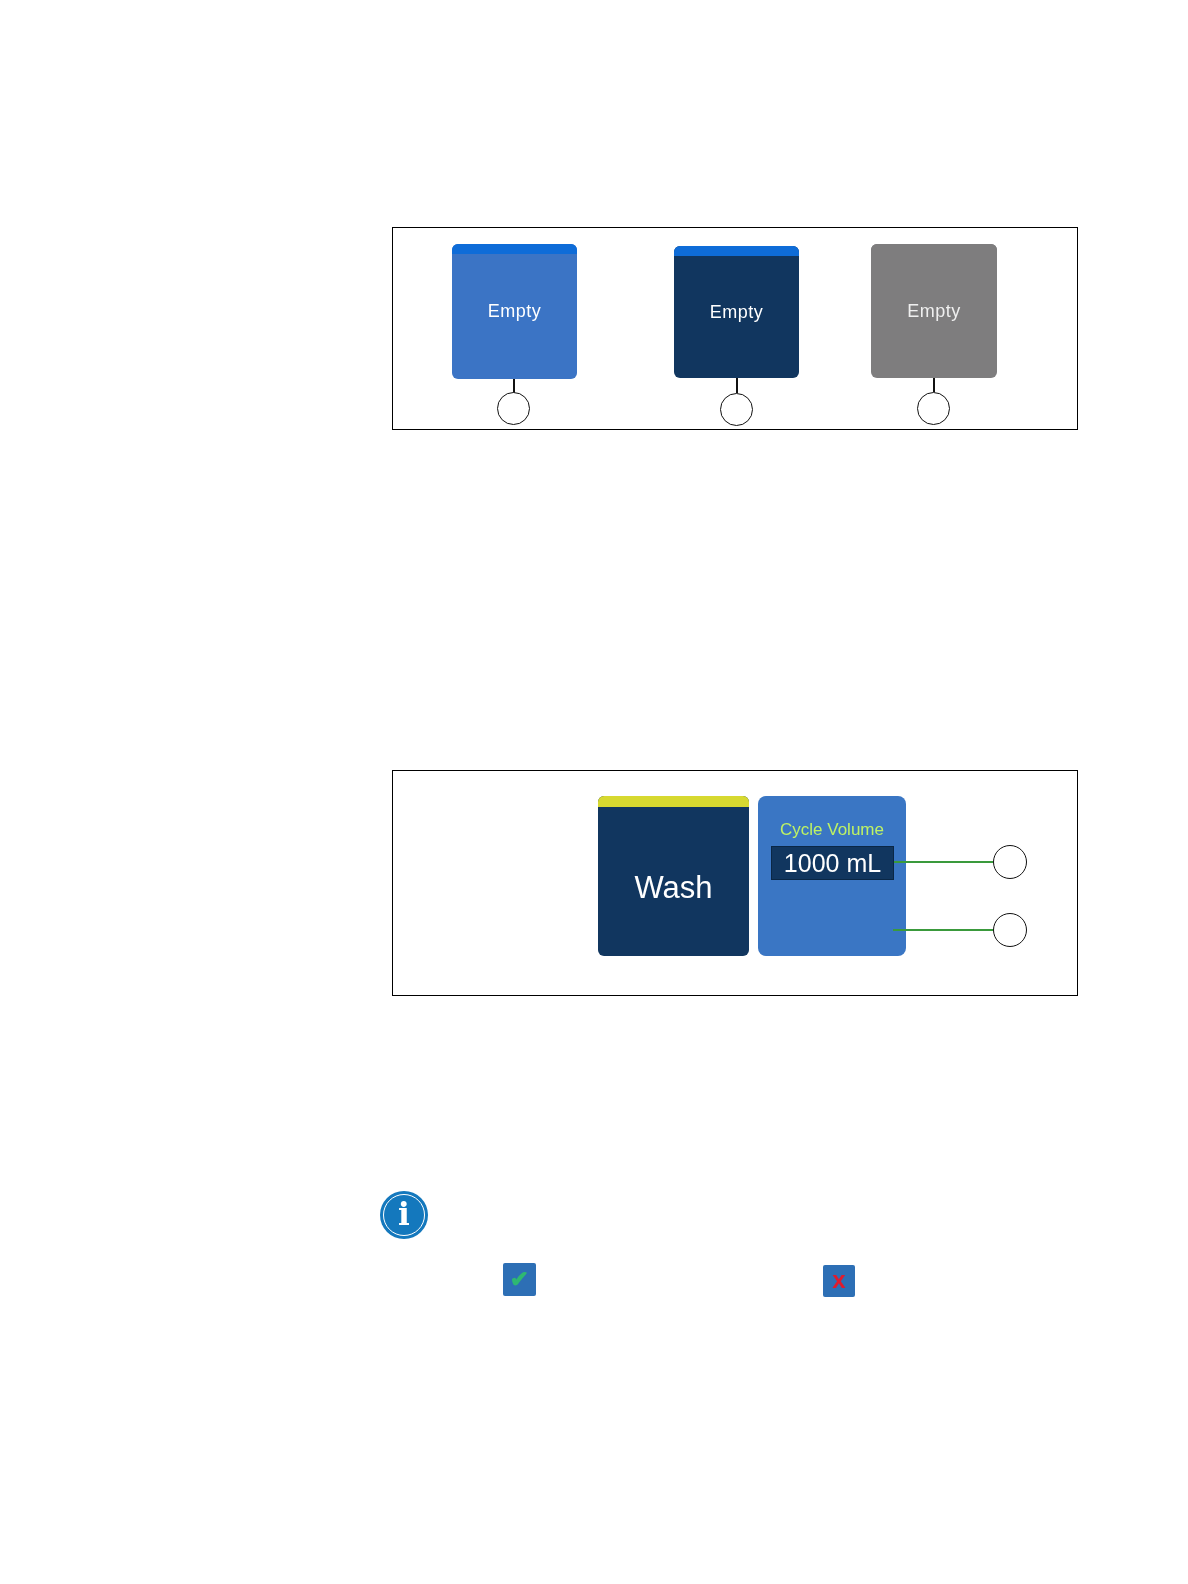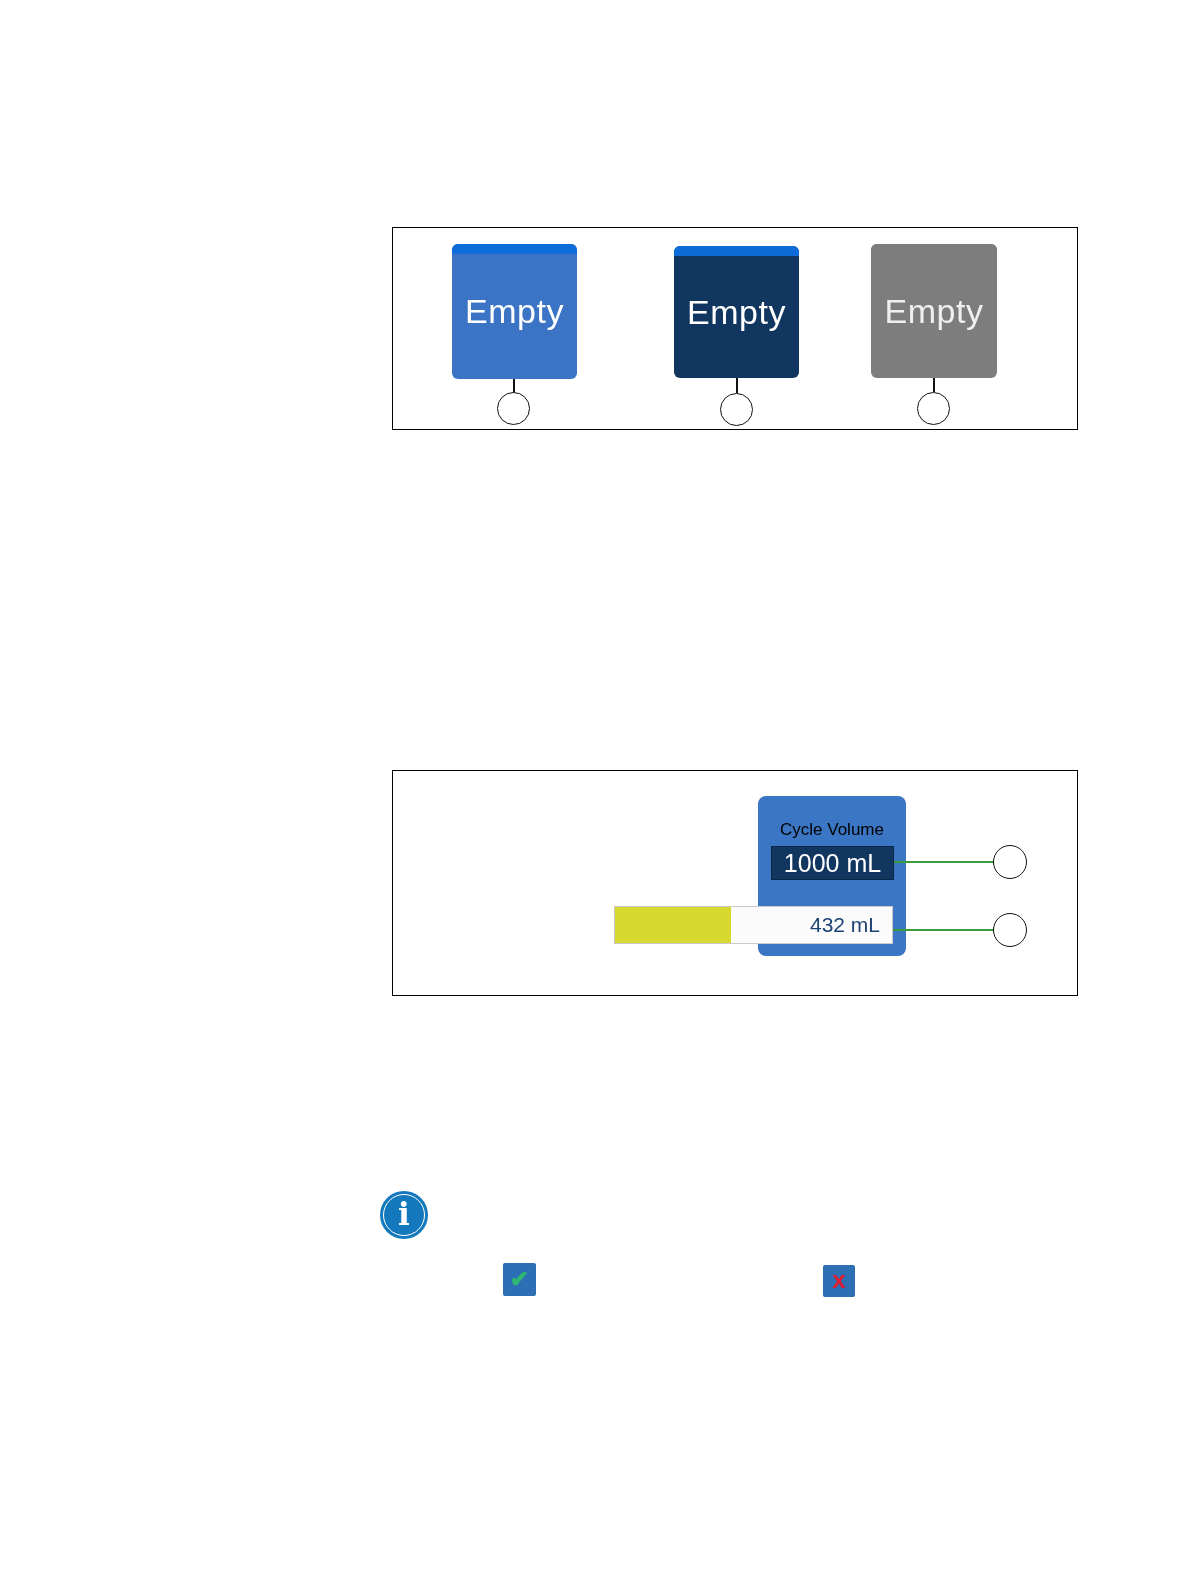--- a/index.html
+++ b/index.html
@@ -13,21 +13,21 @@
   }
   #figure1 { left:392px; top:227px; width:686px; height:203px; }
   #figure2 { left:392px; top:770px; width:686px; height:226px; }
 
   
   .tile {
     position:absolute; border-radius:6px; overflow:hidden;
     display:flex; align-items:center; justify-content:center;
   }
   .tile .tile-bar { position:absolute; top:0; left:0; right:0; height:10px; }
-  .tile .tile-label { font-size:34px; letter-spacing:0.5px; }
+  .tile .tile-label { font-size:18px; letter-spacing:0.5px; }
   #tile-1 { left:59px;  top:16px; width:125px; height:135px; }
   #tile-2 { left:281px; top:18px; width:125px; height:132px; }
   #tile-3 { left:478px; top:16px; width:126px; height:134px; }
 
   .connector { position:absolute; width:2px; background:#111; }
   #conn-1 { left:120px; top:151px; height:14px; }
   #conn-2 { left:343px; top:150px; height:15px; }
   #conn-3 { left:540px; top:150px; height:14px; }
 
   .callout-circle {
@@ -47,21 +47,21 @@
   .wash-label {
     position:absolute; top:74px; width:100%; text-align:center;
     color:#fff; font-size:31px;
   }
   .cv-panel {
     position:absolute; left:365px; top:25px; width:148px; height:160px;
     border-radius:8px; z-index:1;
   }
   .cv-label {
     position:absolute; top:24px; width:100%; text-align:center;
-    color:#000000; font-size:17px;
+    color:#bef264; font-size:17px;
   }
   .cv-value-box {
     position:absolute; left:13px; top:50px; width:123px; height:34px;
     border:1px solid #0a2746; display:flex; align-items:center; justify-content:center;
   }
   .cv-value-box span { color:#fff; font-size:25px; }
   .progress-bar {
     position:absolute; left:221px; top:135px; width:279px; height:38px;
     background:#fbfbfb; border:1px solid #c9c9c9; z-index:3;
   }
@@ -123,32 +123,32 @@
     <div class="connector" id="conn-2"></div>
     <div class="connector" id="conn-3"></div>
 
     <div class="callout-circle" id="circ-1"></div>
     <div class="callout-circle" id="circ-2"></div>
     <div class="callout-circle" id="circ-3"></div>
   </div>
 
   <div class="figure-box" id="figure2">
 
+    <div class="wash-tile" style="background-color: rgb(17, 54, 95);">
+      <div class="tile-bar" style="background-color: rgb(215, 217, 48);"></div>
+      <div class="wash-label">Wash</div>
+    </div>
 
     <div class="cv-panel" style="background-color: rgb(58, 118, 196);">
       <div class="cv-label">Cycle Volume</div>
       <div class="cv-value-box" style="background-color: rgb(17, 54, 95); text-align: right;">
         <span>1000 mL</span>
       </div>
     </div>
 
-    <div class="progress-bar">
-      <div class="progress-fill" style="background-color: rgb(215, 217, 48); width: 42%;"></div>
-      <div class="progress-text" style="color: rgb(28, 66, 115);">432 mL</div>
-    </div>
 
     <div class="callout-line" id="line-a" style="background-color: rgb(58, 154, 60);"></div>
     <div class="callout-line" id="line-b" style="background-color: rgb(58, 154, 60);"></div>
     <div class="callout-circle" id="circ-a"></div>
     <div class="callout-circle" id="circ-b"></div>
   </div>
 
   <div class="info-icon" style="background-color: rgb(20, 120, 189);">
     <span>i</span>
   </div>

